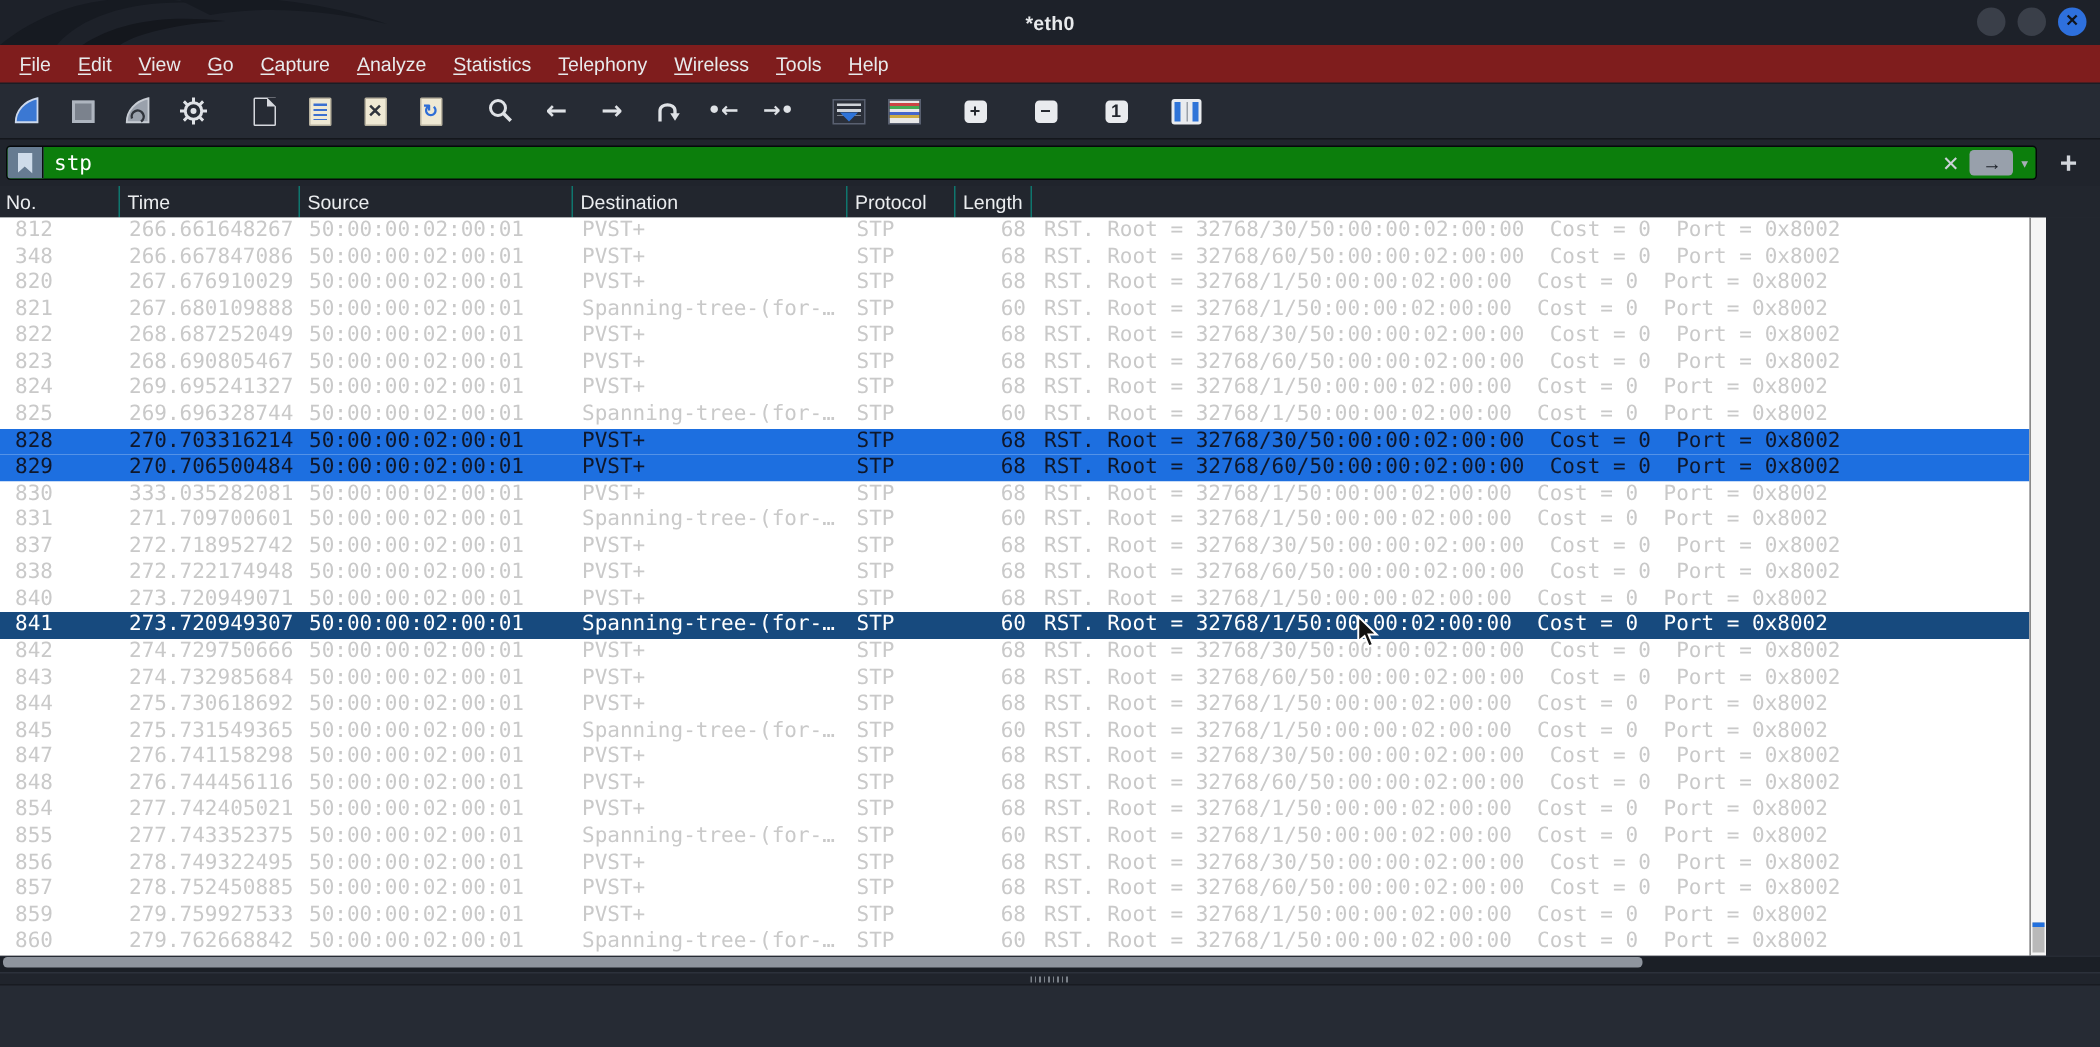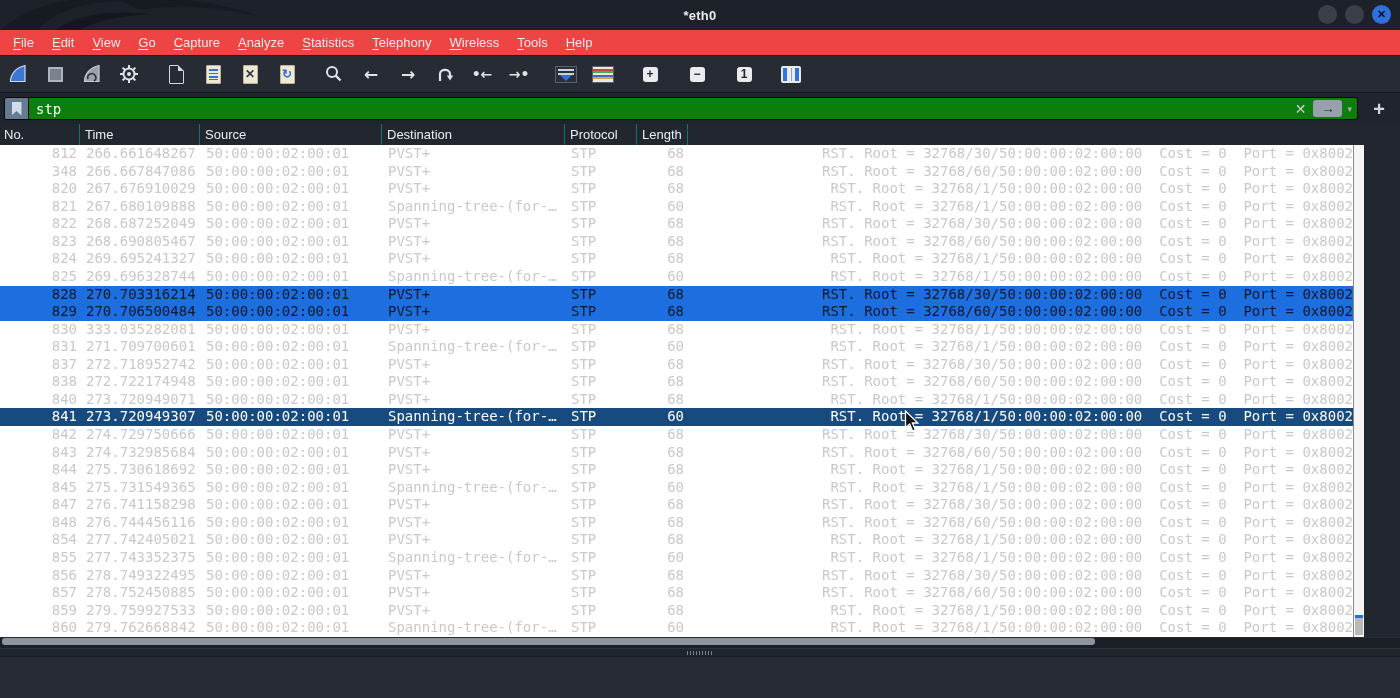--- a/index.html
+++ b/index.html
@@ -9,21 +9,21 @@
   
   .titlebar { position:relative; height:30px; background:#1d2129; display:flex; align-items:center; justify-content:center; }
   .watermark { position:absolute; left:0; top:0; pointer-events:none; }
   .win-title { color:#e8eaec; font-size:13px; font-weight:bold; letter-spacing:.2px; z-index:2; }
   .win-buttons { position:absolute; right:9px; top:5px; display:flex; gap:8px; z-index:3; }
   .wbtn { width:19px; height:19px; border-radius:50%; background:#3a3f49; display:grid; place-items:center;
           color:#10141b; font-size:11px; font-weight:bold; line-height:1; }
   .wbtn.close { background:#2e70dd; }
 
   
-  .menubar { height:26px; background:#ef4444; display:flex; align-items:center; padding-left:4px; border-bottom:1px solid #1a1d24; }
+  .menubar { height:26px; background:#7f1d1d; display:flex; align-items:center; padding-left:4px; border-bottom:1px solid #1a1d24; }
   .menu-item { color:#e8eaec; font-size:13px; padding:3px 9px; }
   .menu-item u { text-underline-offset:2px; }
 
   
   .toolbar { height:36px; background:#262b34; display:flex; align-items:center; padding-left:6px; gap:13px; }
   .tbi { width:24px; height:24px; display:grid; place-items:center; position:relative; }
   .gap-l { margin-left:10px; }
   .tb-txt { color:#dfe2e6; font-size:17px; font-weight:bold; line-height:1; font-family:"DejaVu Sans", sans-serif; }
   .stop-sq { width:15px; height:15px; background:#7b828d; border:2px solid #aeb5bf; }
   .doc { width:15px; height:19px; background:#efe9d4; border:1px solid #b9b3a0; border-radius:1px; position:relative;
@@ -62,24 +62,24 @@
   
   .pl-grid { display:grid; grid-template-columns:80px 120px 182px 183px 72px 51px 1fr; }
   .pl-header { height:21px; background:#22262e; color:#ebedef; font-size:13px; align-items:center; }
   .pl-header .hc { height:100%; display:flex; align-items:center; padding-left:5px; border-right:1px solid #0f766e; overflow:hidden; white-space:nowrap; }
   .pl-header .hc.h0 { padding-left:4px; }
 
   .list-area { display:flex; height:492px; }
   .rows-col { width:1353px; background:#ffffff; overflow:hidden; }
   .pl-row { height:17.57px; font-family:"DejaVu Sans Mono", monospace; font-size:14px; color:#c9c9c9; background:#fff; align-content:center; }
   .pl-row > span { overflow:hidden; white-space:pre; line-height:17.57px; display:block; }
-  .pl-row .c-no { text-align:right; padding-right:3px; }
+  .pl-row .c-no { text-align:left; padding-right:3px;padding-left:10px; }
   .pl-row .c-time, .pl-row .c-src, .pl-row .c-dst, .pl-row .c-proto { padding-left:6px; }
   .pl-row .c-len { text-align:right; padding-right:4px; }
-  .pl-row .c-info { padding-left:8px;text-align:right; }
+  .pl-row .c-info { padding-left:8px; }
   .pl-row.selected { background:#1d6fe0; color:#0f172a; }
   .pl-row.current  { background:#174a7e; color:#ffffff; }
 
   .vscroll { width:11px; background:#f5f5f5; border-left:1px solid #8a8a8a; position:relative; flex:none; }
   .vthumb { position:absolute; left:1px; right:1px; bottom:2px; height:20px; background:#b9b9b9; border-top:3px solid #2270dd; }
   .right-band { flex:1; background:#22262e; }
 
   
   .hscroll { height:10px; background:#1b1f26; }
   .hthumb { width:1093px; height:7px; background:#8f959e; border-radius:3px; margin:1px 0 0 2px; }

